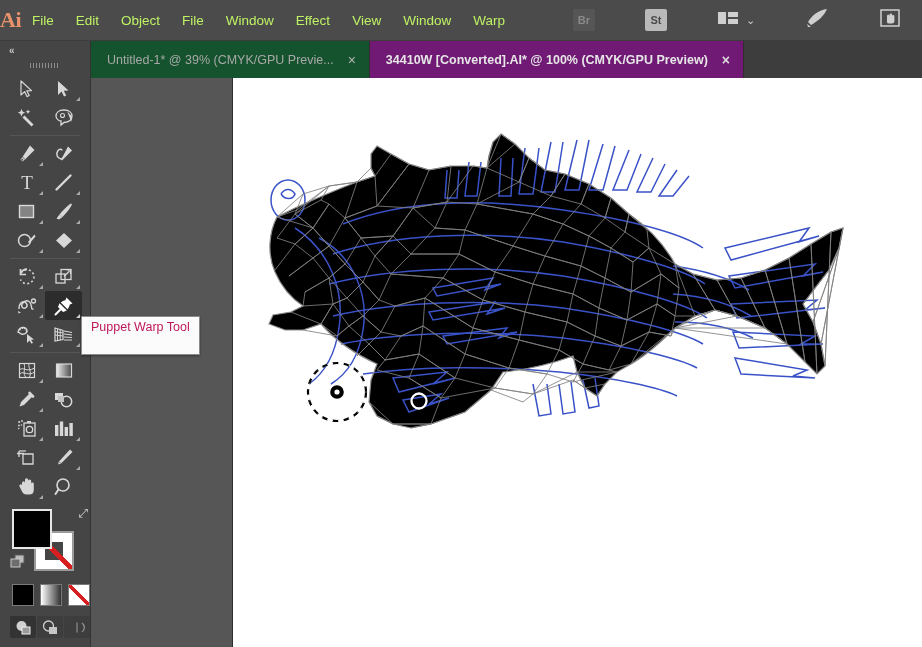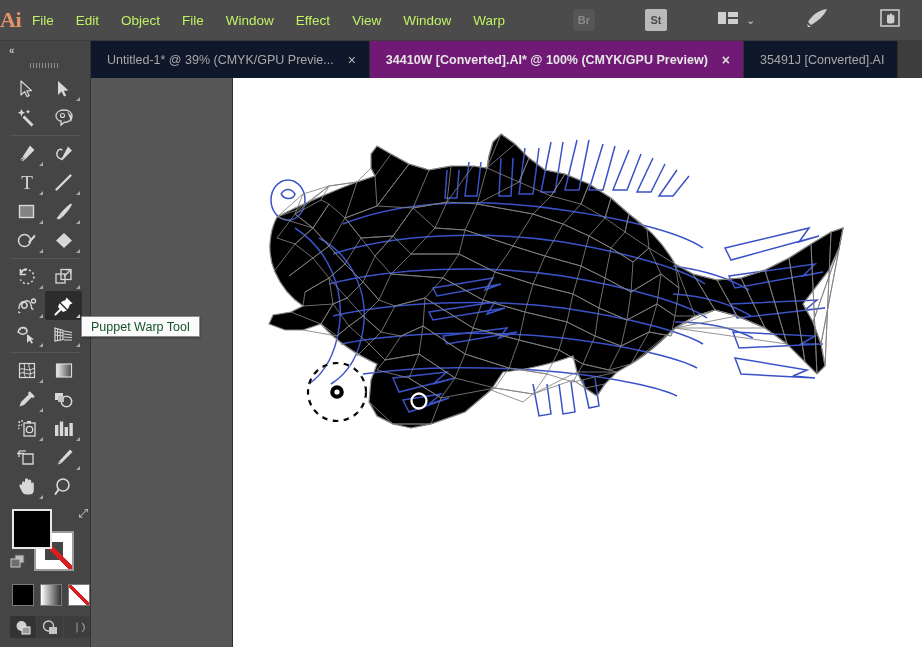--- a/index.html
+++ b/index.html
@@ -50,21 +50,21 @@
     position: absolute; left: 0; top: 41px; width: 922px; height: 37px;
     background: #3d3d3d;
     display: flex; align-items: stretch;
   }
   .tabbar-pad { width: 91px; background: #3d3d3d; }
   .tab {
     display: flex; align-items: center; padding: 0 13px 0 16px;
     font-size: 12.5px; white-space: nowrap; cursor: default;
     border-right: 1px solid #2f2f2f;
   }
-  .tab.inactive { background: #0f172a; color: #a8a8a8; }
+  .tab.inactive { background: #14532d; color: #a8a8a8; }
   .tab.active { background: #701a75; color: #e6e6e6; font-weight: bold; }
   .tab .tclose {
     margin-left: 14px; font-size: 14px; line-height: 1;
     color: #b5b5b5; cursor: pointer;
   }
   .tab.active .tclose { color: #dcdcdc; }
 
   
   .toolpanel {
     position: absolute; left: 0; top: 41px; width: 91px; height: 606px;
@@ -156,22 +156,22 @@
   .artboard {
     position: absolute; left: 233px; top: 78px; width: 689px; height: 569px;
     background: #ffffff;
     overflow: hidden;
   }
 
   
   .tooltip {
     position: absolute; left: 81px; top: 316px;
     background: #fbfbfb; border: 1px solid #8a8a8a;
-    padding: 3px 9px 2px 9px;
-    font-size: 12.5px; color: #14532d;
+    padding: 3px 9px 20px 9px;
+    font-size: 12.5px; color: #be185d;
     white-space: nowrap; z-index: 60;
     box-shadow: 0 1px 2px rgba(0,0,0,.35);
   }
 </style>
 </head>
 <body>
 
 <div id="app">
 
   <div class="menubar">
@@ -231,23 +231,20 @@
     <div class="tab inactive">
       <span>Untitled-1* @ 39% (CMYK/GPU Previe...</span>
       <span class="tclose">×</span>
     </div>
 
     <div class="tab active">
       <span>34410W [Converted].AI* @ 100% (CMYK/GPU Preview)</span>
       <span class="tclose">×</span>
     </div>
 
-    <div class="tab inactive">
-      <span>35491J [Converted].AI</span>
-    </div>
   </div>
 
   <div class="toolpanel">
     <div class="tp-header">
       <span class="dblchev">«</span>
     </div>
     <div class="tp-grip">
       <div class="dots"></div>
     </div>
 

